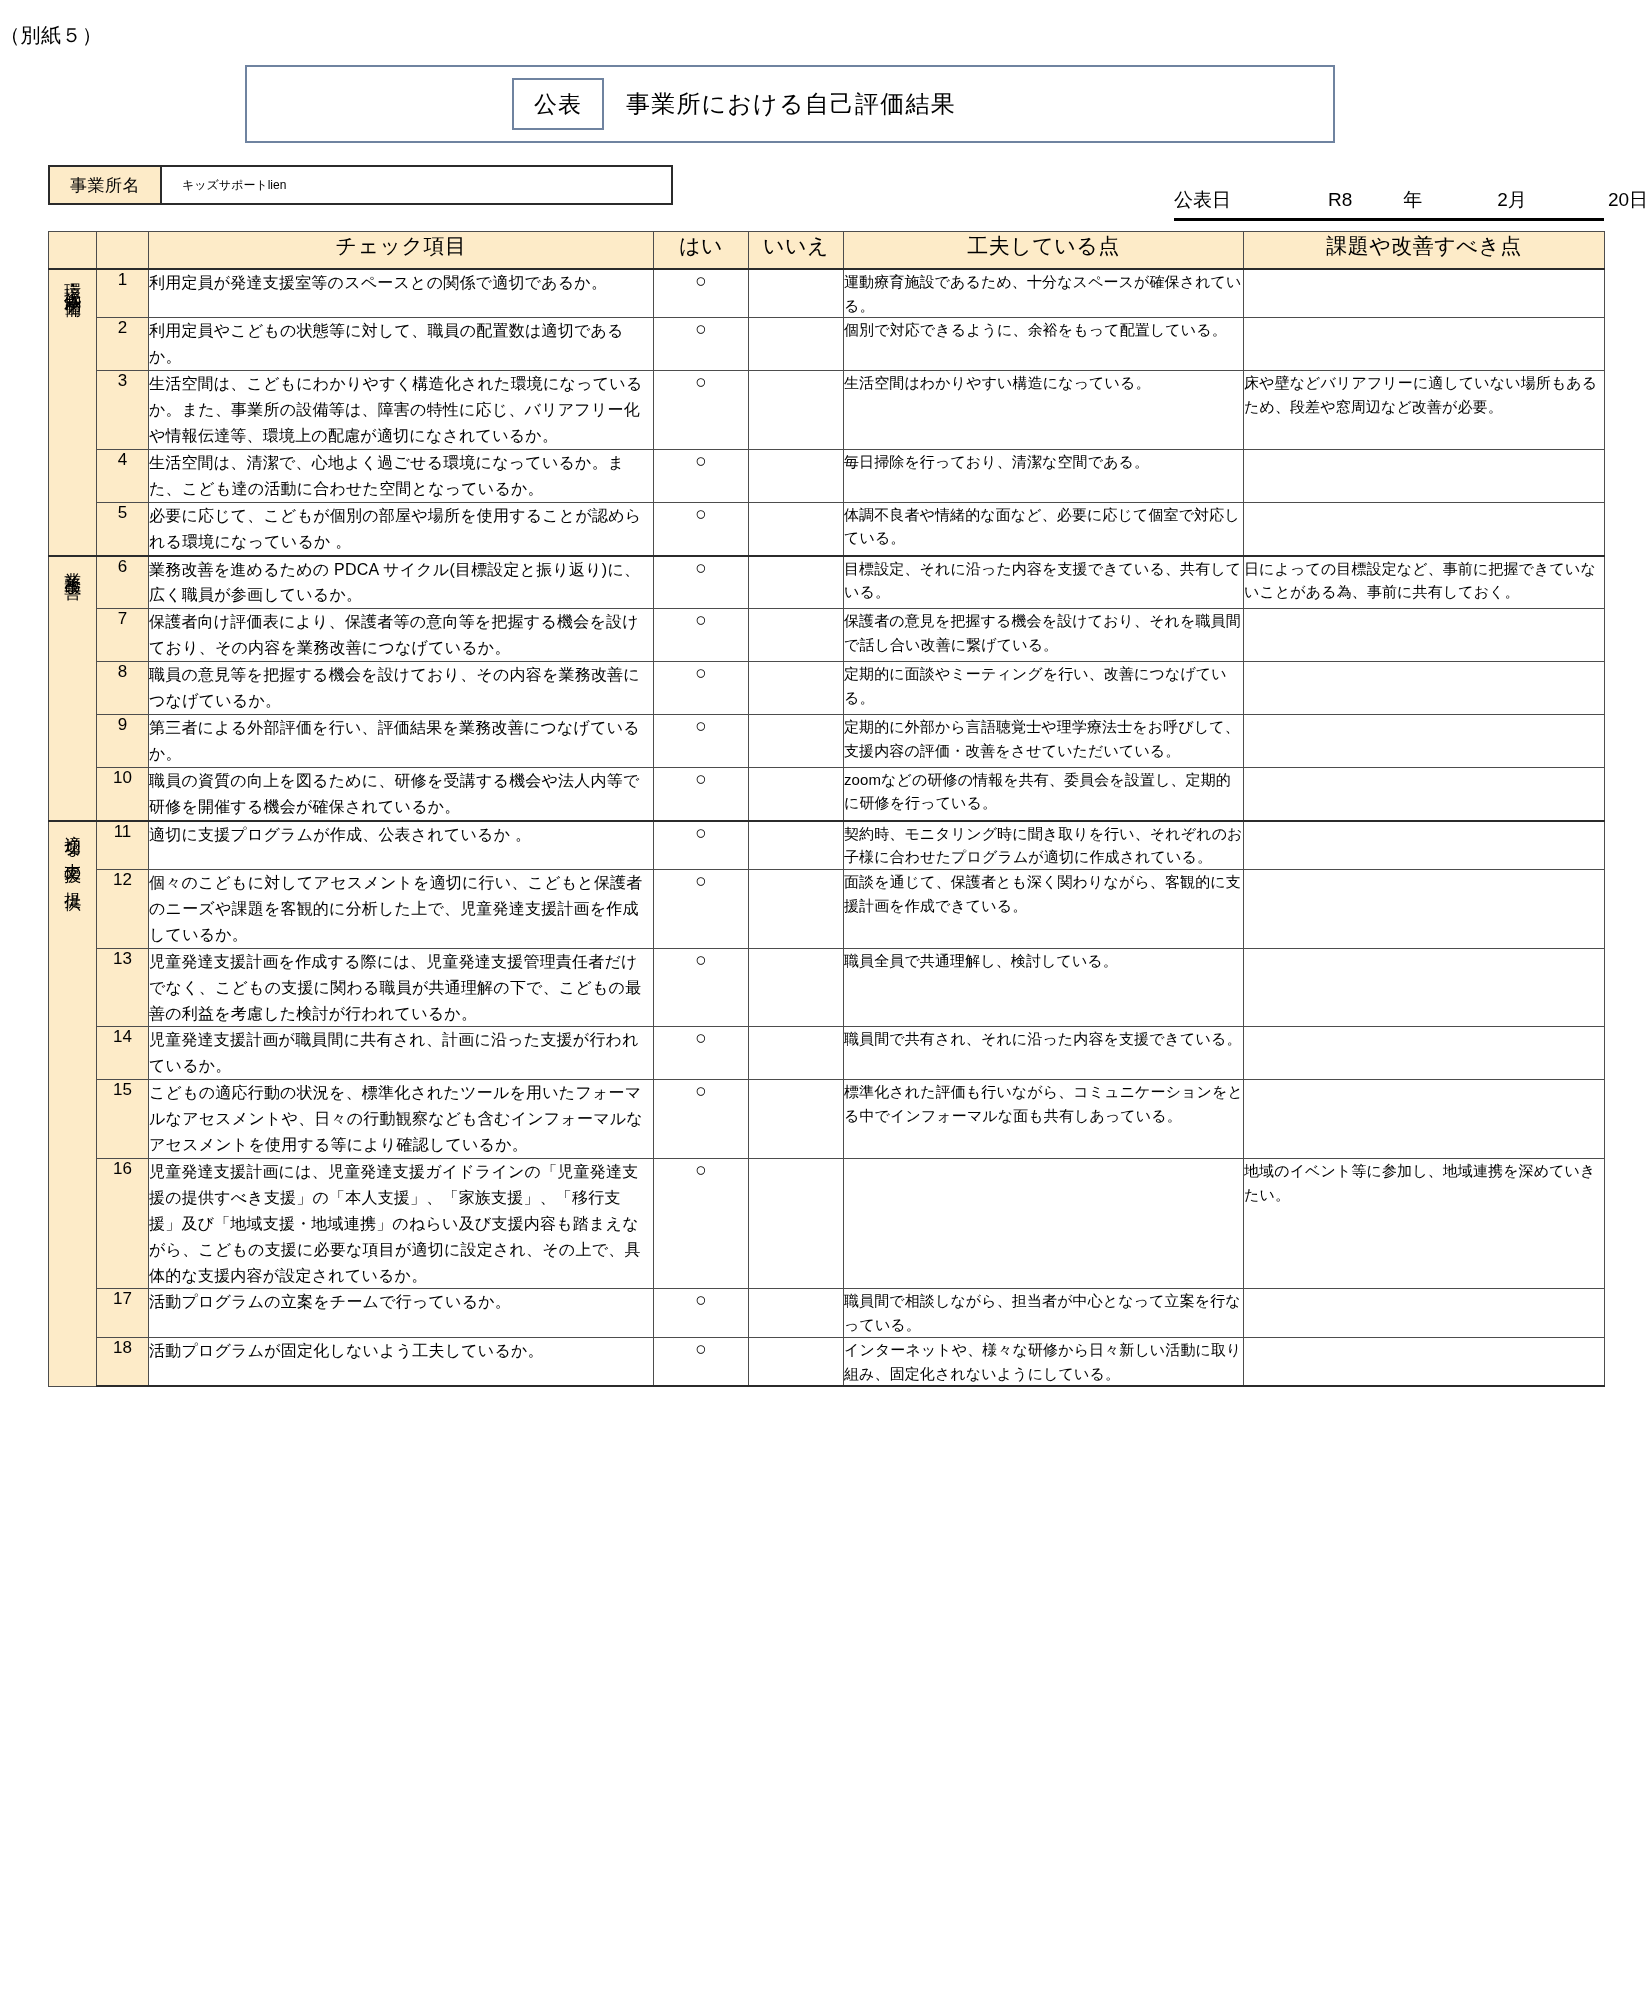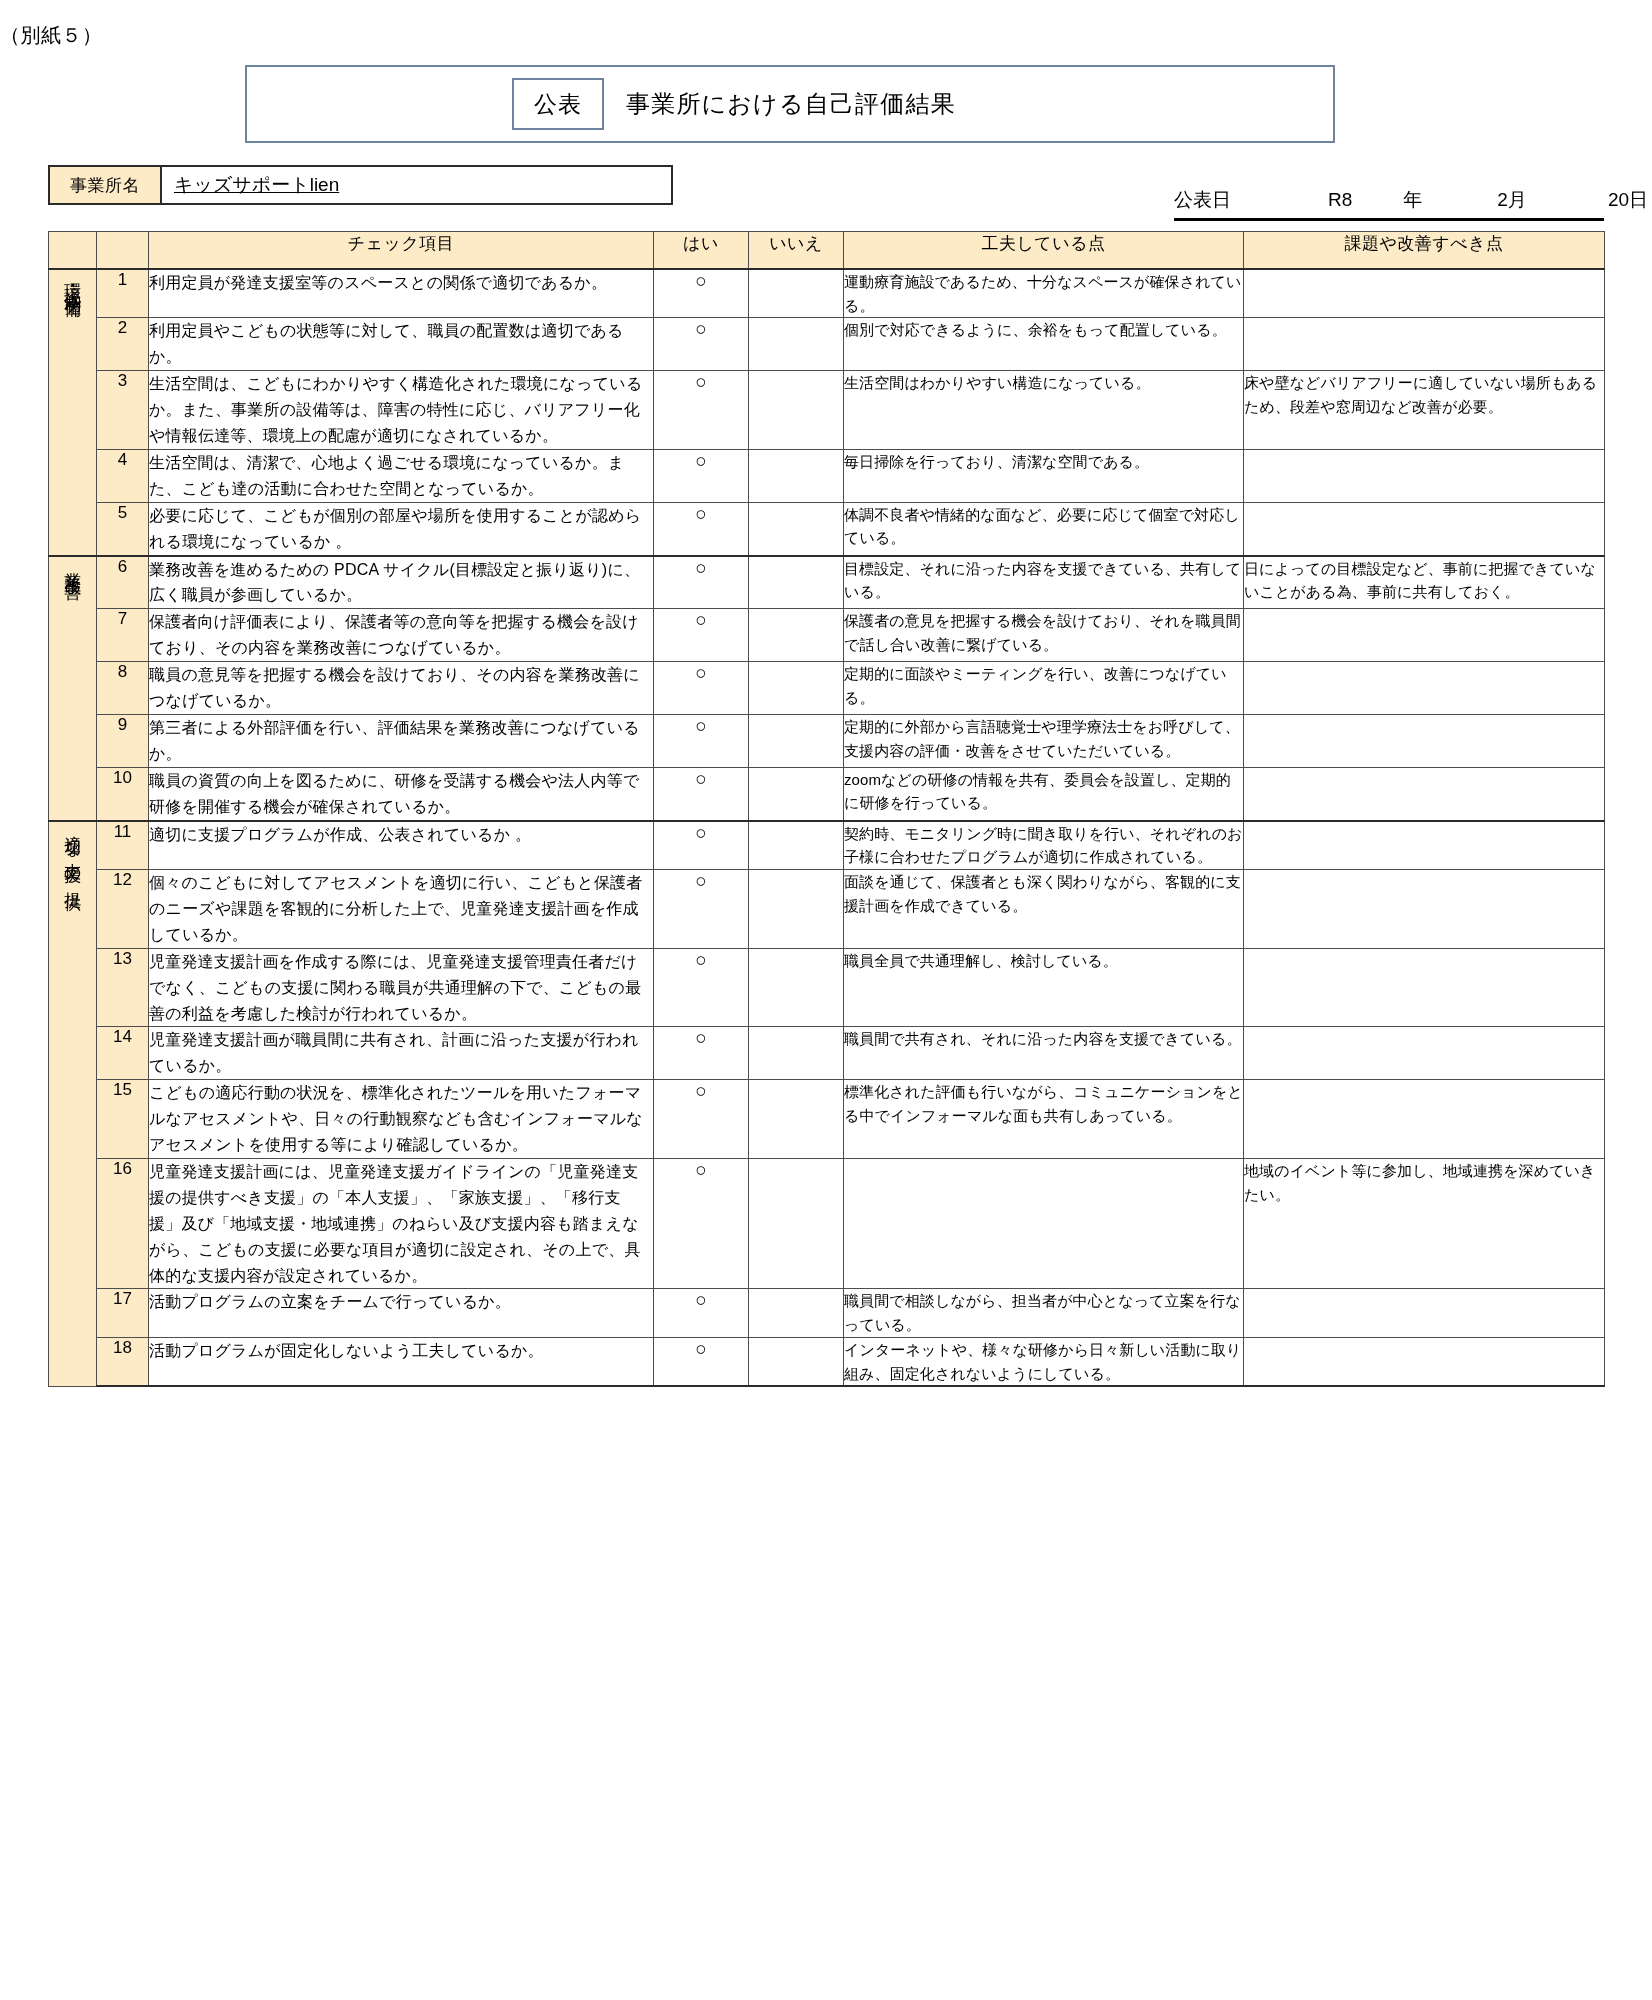--- a/index.html
+++ b/index.html
@@ -84,23 +84,22 @@
     display: flex;
     align-items: center;
     justify-content: center;
     font-size: 17px;
     letter-spacing: 0.5px;
   }
   .facility-value {
     flex: 1;
     display: flex;
     align-items: center;
-    padding-left: 12px;
-    font-size: 19px;
-    text-decoration: underline;
+    padding-left: 20px;
+    font-size: 12px;
   }
   .pubdate {
     position: absolute;
     right: 48px;
     bottom: 0;
     width: 430px;
     border-bottom: 3px solid #000;
     height: 36px;
     display: flex;
     align-items: center;
@@ -125,21 +124,21 @@
     border: 1px solid #4d4d4d;
     vertical-align: top;
     padding: 0;
   }
   thead th {
     background: #fdebc8;
     font-weight: normal;
     text-align: center;
     height: 36px;
     vertical-align: middle;
-    font-size: 17px;
+    font-size: 21px;
     letter-spacing: 0.5px;
   }
   
   col.c-sec   { width: 48px;  }
   col.c-num   { width: 52px;  }
   col.c-item  { width: 505px; }
   col.c-yes   { width: 95px;  }
   col.c-no    { width: 95px;  }
   col.c-good  { width: 400px; }
   col.c-issue { width: 361px; }

